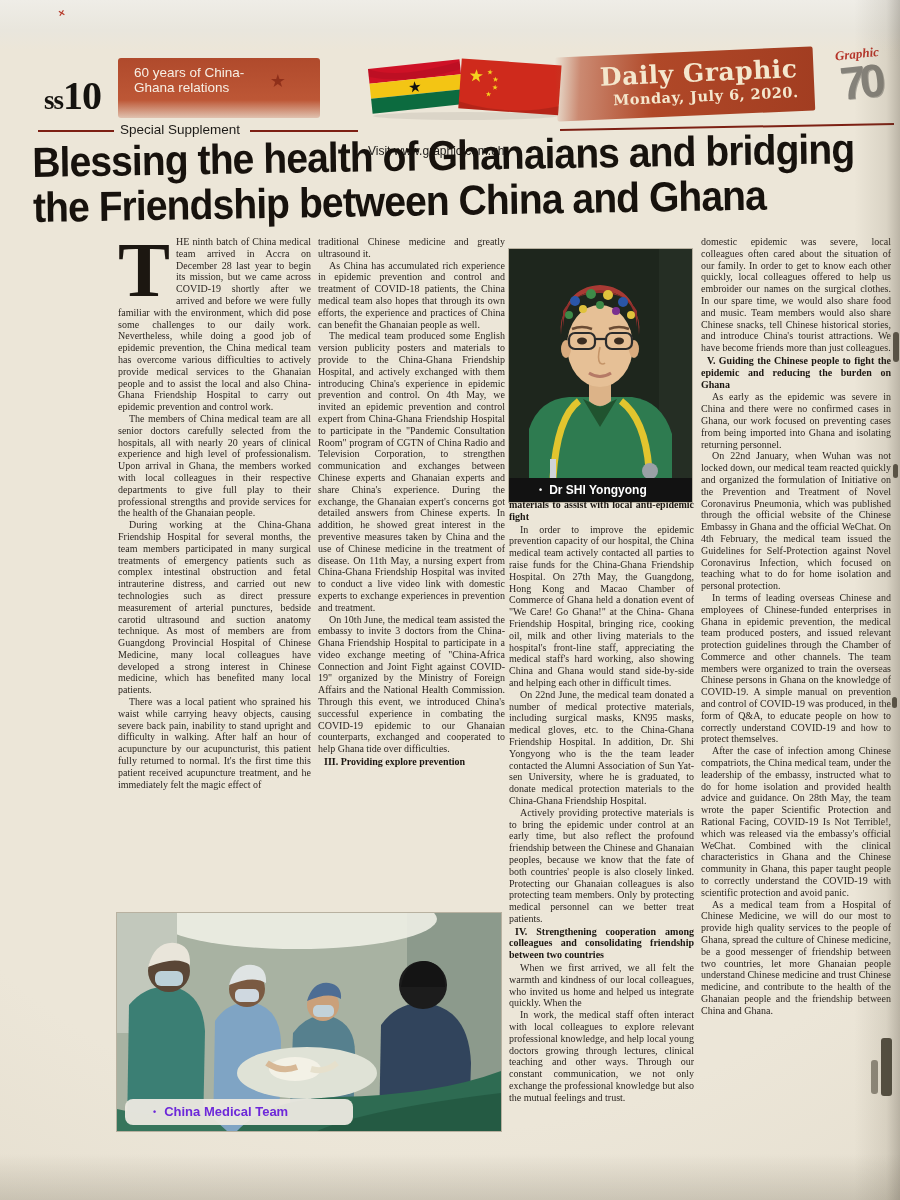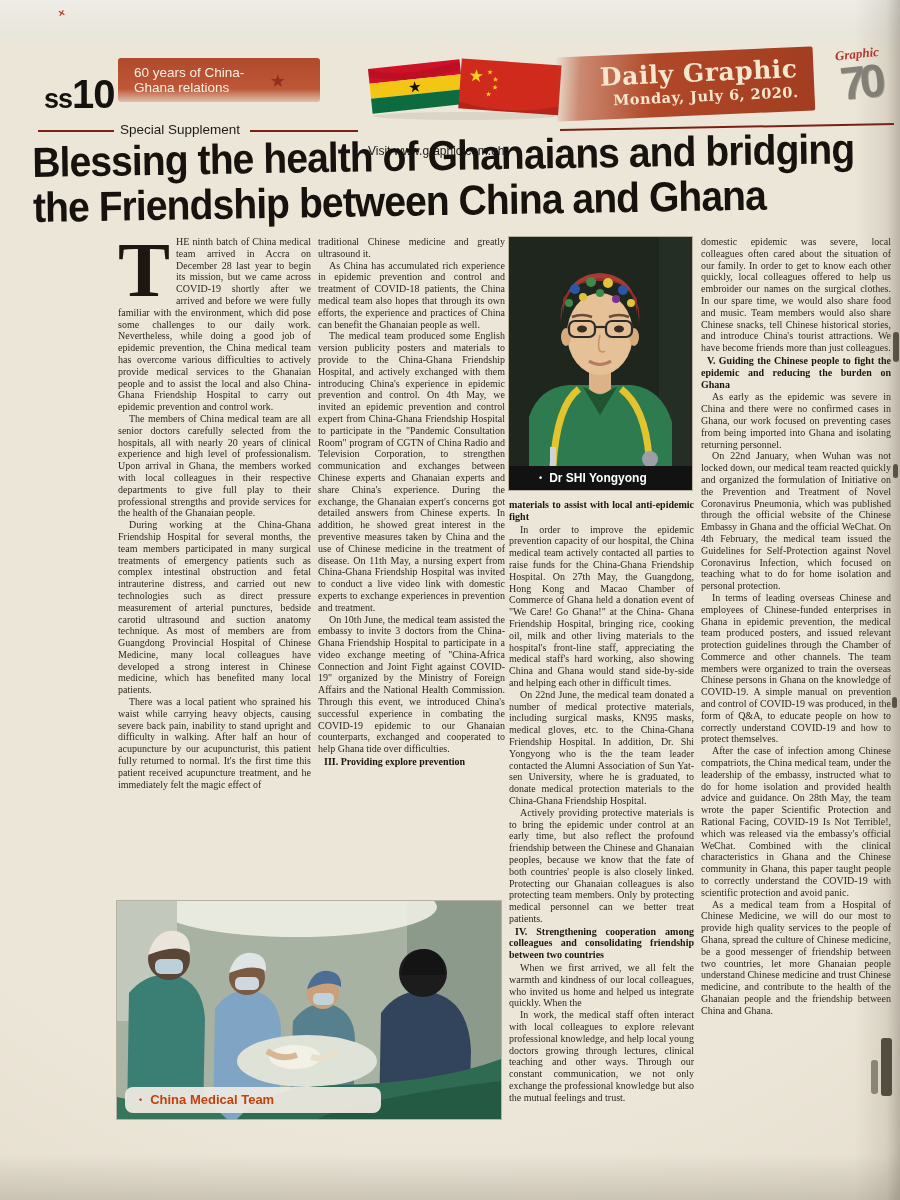--- a/index.html
+++ b/index.html
@@ -5,24 +5,24 @@
   html,body{margin:0;padding:0;}
   .page{position:relative;width:900px;height:1200px;overflow:hidden;
     background:
       radial-gradient(130% 95% at 48% 42%, #ece6d8 55%, #e3dccc 82%, #d2cbba 97%, #c6bfae 100%);
     font-family:"Liberation Serif", serif;}
   .top-edge{position:absolute;left:0;top:0;width:900px;height:50px;
     background:linear-gradient(180deg,#efede7 0%,#e9e6dd 60%,rgba(233,230,221,0)100%);}
   .corner-mark{position:absolute;left:58px;top:6px;width:14px;height:10px;color:#b63a2a;
     font:700 11px "Liberation Sans",sans-serif;transform:rotate(-12deg);}
   
-  .pgnum{position:absolute;left:44px;top:72px;color:#15130f;font-family:Liberation Sans, sans-serif;font-weight:700;letter-spacing:-1px;}
+  .pgnum{position:absolute;left:44px;top:72px;color:#15130f;font-family:Liberation Serif, serif;font-weight:700;letter-spacing:-1px;}
   .pgnum .ss{font-size:27px;}
   .pgnum .num{font-size:40px;}
-  .supp-box{position:absolute;left:118px;top:58px;width:202px;height:44px;border-radius:3px;
+  .supp-box{position:absolute;left:118px;top:58px;width:202px;height:60px;border-radius:3px;
     background:linear-gradient(180deg,#b04a2c 0%,#bd5736 70%,rgba(189,87,54,.25)100%);
     color:#f7efe4;font-family:"Liberation Sans",sans-serif;font-size:13.5px;line-height:15px;font-weight:400;}
   .supp-box .txt{width:118px;padding:7px 0 0 16px;}
   .supp-box .star{position:absolute;right:34px;top:16px;font-size:18px;color:rgba(110,20,8,.55);}
   .flags{position:absolute;left:362px;top:50px;}
   .masthead{position:absolute;left:556px;top:52px;width:258px;height:64px;transform:rotate(-2.5deg);
     background:linear-gradient(95deg,rgba(188,88,56,0)0%,rgba(181,76,45,.6)10%,#b04828 38%,#a23d21 100%);
     color:#f4e7cd;text-align:right;padding-right:16px;box-sizing:border-box;border-radius:2px;}
   .masthead .mh-title{font-family:"DejaVu Serif",serif;font-weight:700;font-size:25px;padding-top:7px;letter-spacing:.5px;}
   .masthead .mh-date{font-family:"DejaVu Serif",serif;font-weight:700;font-size:14.5px;letter-spacing:.5px;}
@@ -47,30 +47,30 @@
   .col p{margin:0;}
   .col p.ind{text-indent:11px;}
   .col p.h{font-weight:700;color:#1a1510;text-indent:6px;margin:1px 0;}
   .col1{left:118px;top:236px;width:193px;height:662px;}
   .col2{left:318px;top:236px;width:187px;height:664px;}
   .col3{left:509px;top:498px;width:185px;height:666px;}
   .col4{left:701px;top:236px;width:190px;height:930px;}
   .dropcap{float:left;font-family:"Liberation Serif",serif;font-weight:700;font-size:78px;line-height:62px;
     padding:3px 6px 0 0;color:#1c1711;}
   
-  .photo{position:absolute;outline:1px solid #b8b1a0;}
+  .photo{position:absolute;outline:1px solid #b8b1a0;margin-top:12px;}
   .portrait{left:509px;top:237px;width:183px;height:253px;background:#1d241c;}
   .portrait svg{display:block;}
   .cap-bar{position:absolute;left:0;bottom:0;width:100%;height:24px;background:#121212;color:#fff;
     font:700 12px/24px "Liberation Sans",sans-serif;box-sizing:border-box;padding-left:30px;}
   .cap-bar .dot{margin-right:7px;font-size:9px;vertical-align:1px;}
   .surgery{left:117px;top:901px;width:384px;height:218px;background:#9aa796;}
-  .cap-pill{position:absolute;left:8px;bottom:6px;width:256px;height:26px;border-radius:8px;
-    background:rgba(236,233,224,.95);color:#c2410c;font:700 13px/26px "Liberation Sans",sans-serif;
-    box-sizing:border-box;padding-left:14px;}
+  .cap-pill{position:absolute;left:8px;bottom:6px;width:228px;height:26px;border-radius:8px;
+    background:rgba(236,233,224,.95);color:#6d28d9;font:700 13px/26px "Liberation Sans",sans-serif;
+    box-sizing:border-box;padding-left:28px;}
   .cap-pill .dot{margin-right:8px;font-size:9px;vertical-align:1px;}
   
   .edge-shade{position:absolute;right:0;top:0;width:46px;height:1200px;
     background:linear-gradient(90deg,rgba(90,80,60,0)0%,rgba(90,80,60,.12)70%,rgba(60,52,38,.28)100%);}
   .bottom-shade{position:absolute;left:0;bottom:0;width:900px;height:46px;
     background:linear-gradient(0deg,rgba(95,88,70,.22)0%,rgba(95,88,70,0)100%);}
   .mark{position:absolute;background:#453f32;border-radius:3px;opacity:.85;}
   .m1{right:1px;top:332px;width:6px;height:30px;}
   .m2{right:2px;top:464px;width:5px;height:14px;}
   .m3{right:3px;top:697px;width:5px;height:11px;}

